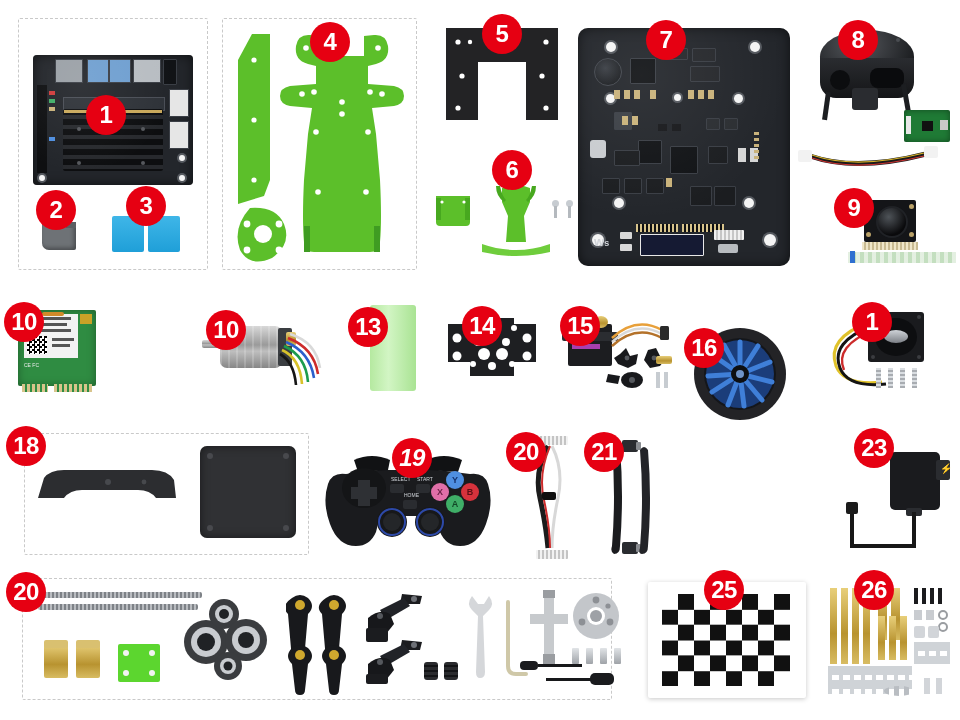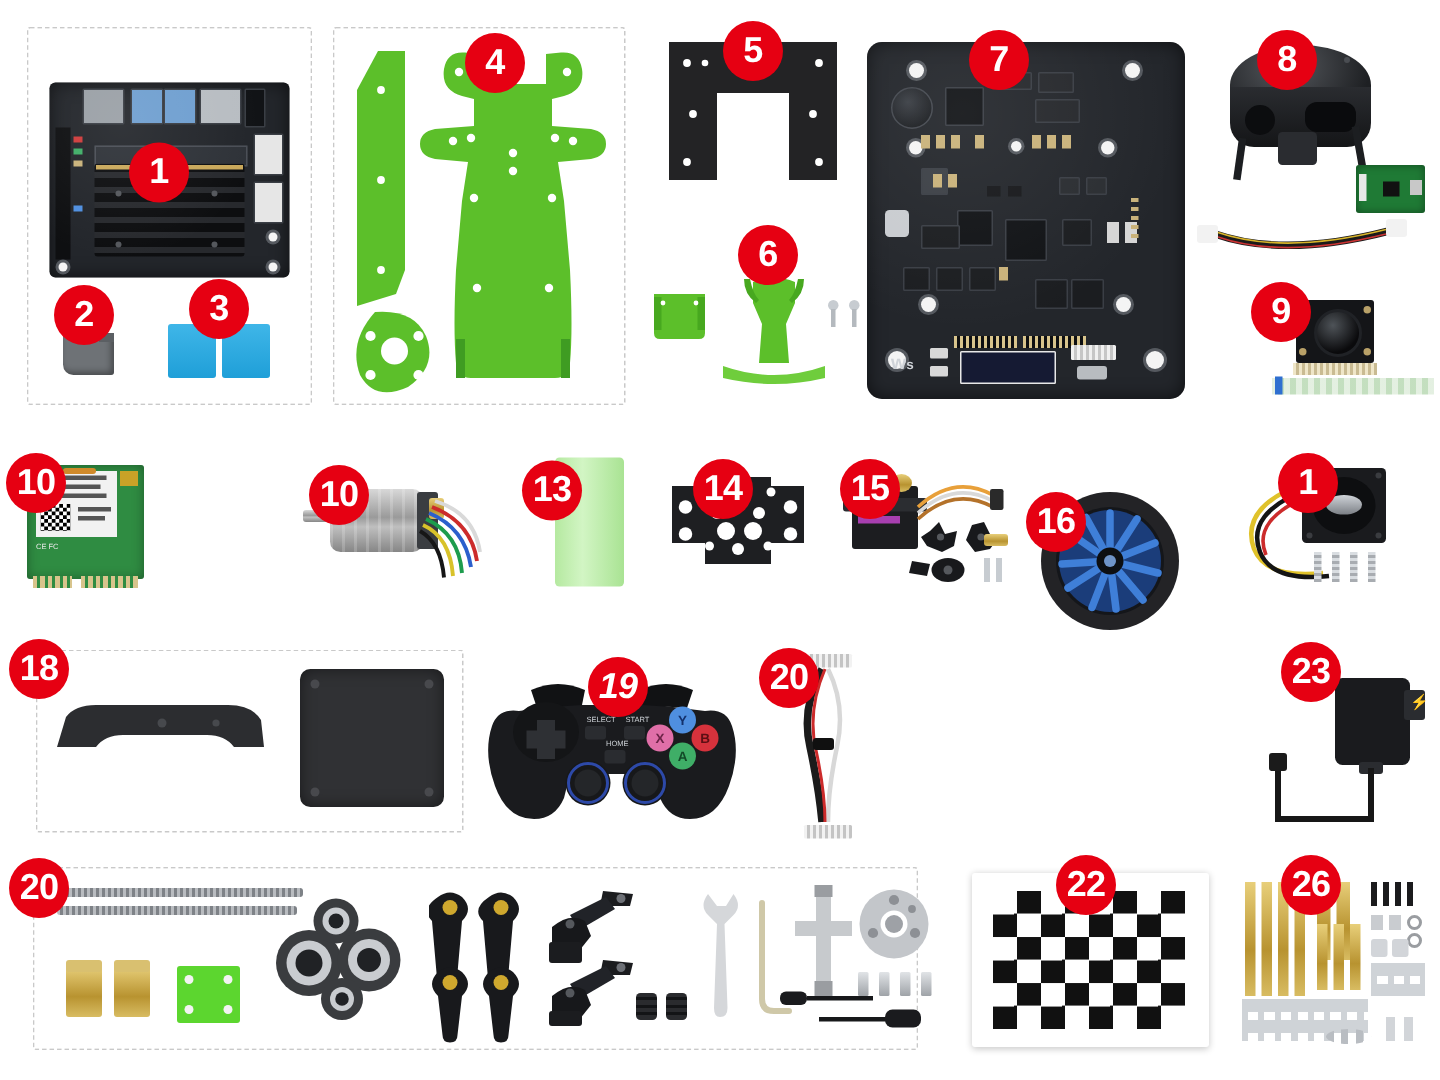--- a/index.html
+++ b/index.html
@@ -506,20 +506,31 @@
          background:repeating-linear-gradient(90deg,#f2f2f2 0 2px,#c4c4c4 2px 4px);border-radius:1px;"></div>
     <svg width="60" height="108" viewBox="0 0 60 108" style="position:absolute;left:0;top:8px;">
       <path d="M30 2 Q16 28 22 54 Q28 82 30 104" stroke="#1b1b1b" stroke-width="5" fill="none"></path>
       <path d="M34 2 Q46 26 40 54 Q34 82 34 104" stroke="#d8d8d8" stroke-width="3" fill="none"></path>
       <path d="M32 2 Q20 30 26 56 Q32 84 32 104" stroke="#cc2b2b" stroke-width="2" fill="none"></path>
       <rect x="24" y="48" width="14" height="8" rx="2" fill="#101010"></rect>
     </svg>
     <div class="badge" style="left:-12px;top:-4px;">20</div>
   </div>
 
+  <div class="part" style="left:598px;top:436px;width:60px;height:124px;">
+    <svg width="60" height="124" viewBox="0 0 60 124">
+      <path d="M14 12 Q18 60 14 110 Q12 116 16 118 Q22 118 22 110 Q26 60 22 12 Q18 6 14 12 Z" fill="#1b1c1f"></path>
+      <rect x="24" y="4" width="16" height="12" rx="2" fill="#2a2c30"></rect>
+      <rect x="24" y="106" width="16" height="12" rx="2" fill="#2a2c30"></rect>
+      <rect x="38" y="6" width="5" height="8" rx="1" fill="#8a8d92"></rect>
+      <rect x="38" y="108" width="5" height="8" rx="1" fill="#8a8d92"></rect>
+      <path d="M42 14 Q46 62 42 112 Q40 118 44 118 Q50 118 50 110 Q54 62 50 14 Q46 8 42 14 Z" fill="#232428"></path>
+    </svg>
+    <div class="badge" style="left:-14px;top:-4px;">21</div>
+  </div>
 
 
   <div class="part" style="left:844px;top:440px;width:110px;height:118px;">
     <div class="abs" style="left:46px;top:12px;width:50px;height:58px;background:#1a1b1e;border-radius:5px;"></div>
     <div class="abs" style="left:92px;top:20px;width:14px;height:20px;background:#2a2c30;border-radius:2px;"></div>
     <div class="abs" style="left:96px;top:24px;width:6px;height:12px;color:#e8e8e8;font-size:10px;line-height:10px;">⚡</div>
     <div class="abs" style="left:62px;top:68px;width:16px;height:8px;background:#2a2c30;border-radius:2px;"></div>
     <svg width="110" height="56" viewBox="0 0 110 56" style="position:absolute;left:0;top:62px;">
       <path d="M70 10 L70 44 L8 44 L8 8" stroke="#171717" stroke-width="4" fill="none"></path>
       <rect x="2" y="0" width="12" height="12" rx="2" fill="#1b1b1b"></rect>
@@ -635,21 +646,21 @@
     <div class="abs" style="left:570px;top:62px;width:7px;height:16px;background:linear-gradient(180deg,#e1e4e7,#9fa3a8);border-radius:1px;"></div>
     <div class="abs" style="left:584px;top:62px;width:7px;height:16px;background:linear-gradient(180deg,#e1e4e7,#9fa3a8);border-radius:1px;"></div>
     <div class="badge" style="left:-24px;top:-14px;">20</div>
   </div>
 
   <div class="part" style="left:648px;top:582px;width:158px;height:116px;">
     <div class="abs" style="left:0;top:0;width:158px;height:116px;background:#ffffff;
          box-shadow:0 1px 5px rgba(0,0,0,.22);border-radius:2px;"></div>
     <div class="abs" style="left:14px;top:12px;width:128px;height:92px;
          background:repeating-conic-gradient(#111111 0 25%, #ffffff 0 50%) 0 0 / 32px 30.7px;"></div>
-    <div class="badge" style="left:56px;top:-12px;">22</div>
+    <div class="badge" style="left:56px;top:-12px;">25</div>
   </div>
 
   <div class="part" style="left:826px;top:582px;width:124px;height:116px;">
 
     <div class="abs brass" style="left:4px;top:6px;width:7px;height:76px;"></div>
     <div class="abs brass" style="left:15px;top:6px;width:7px;height:76px;"></div>
     <div class="abs brass" style="left:26px;top:6px;width:7px;height:76px;"></div>
     <div class="abs brass" style="left:37px;top:6px;width:7px;height:76px;"></div>
     <div class="abs brass" style="left:52px;top:6px;width:9px;height:52px;"></div>
     <div class="abs brass" style="left:65px;top:6px;width:9px;height:52px;"></div>

